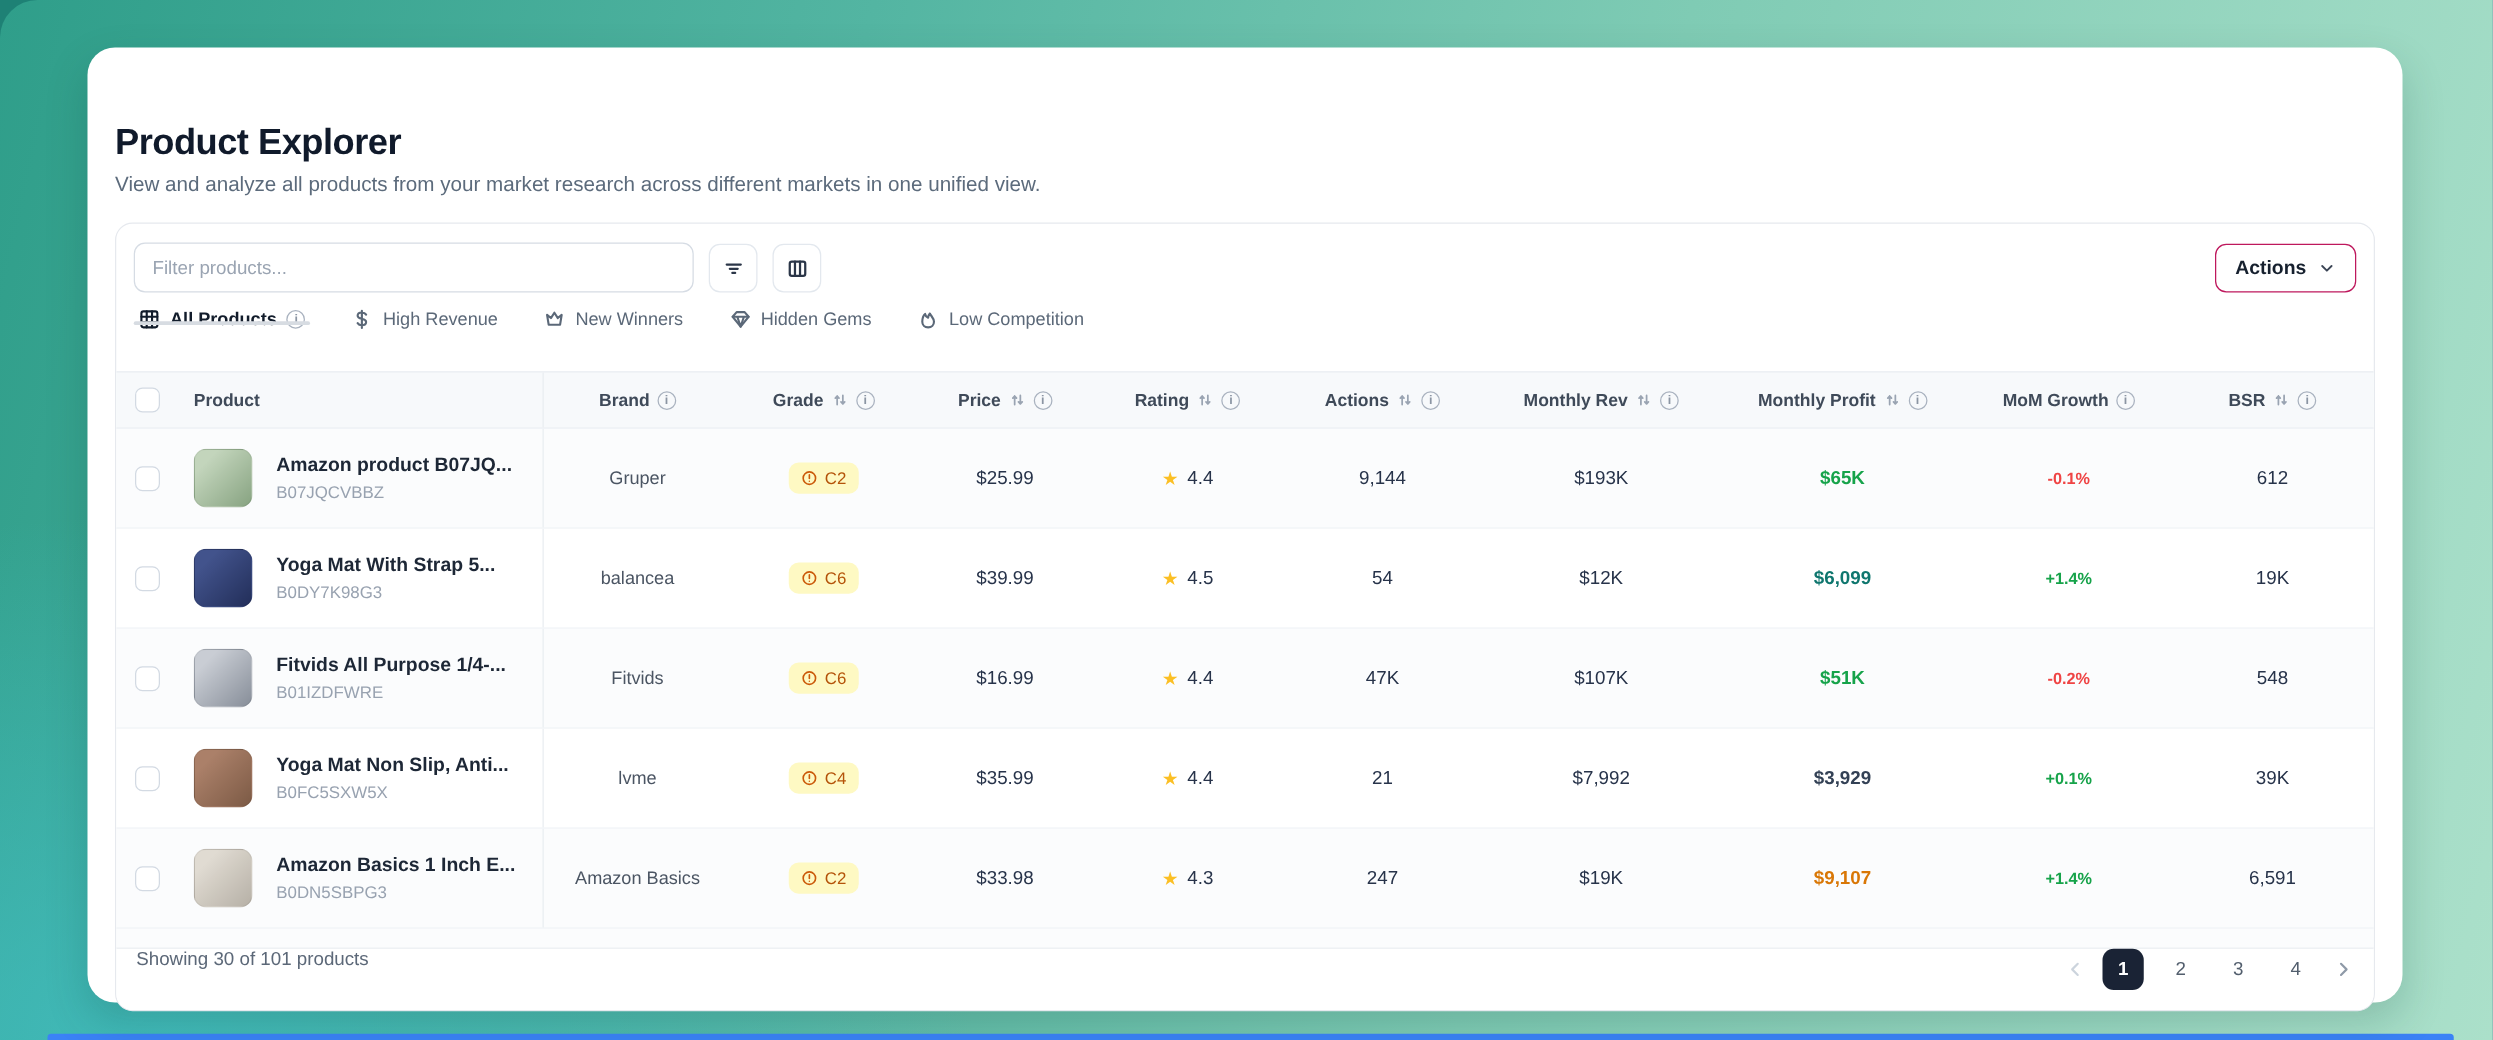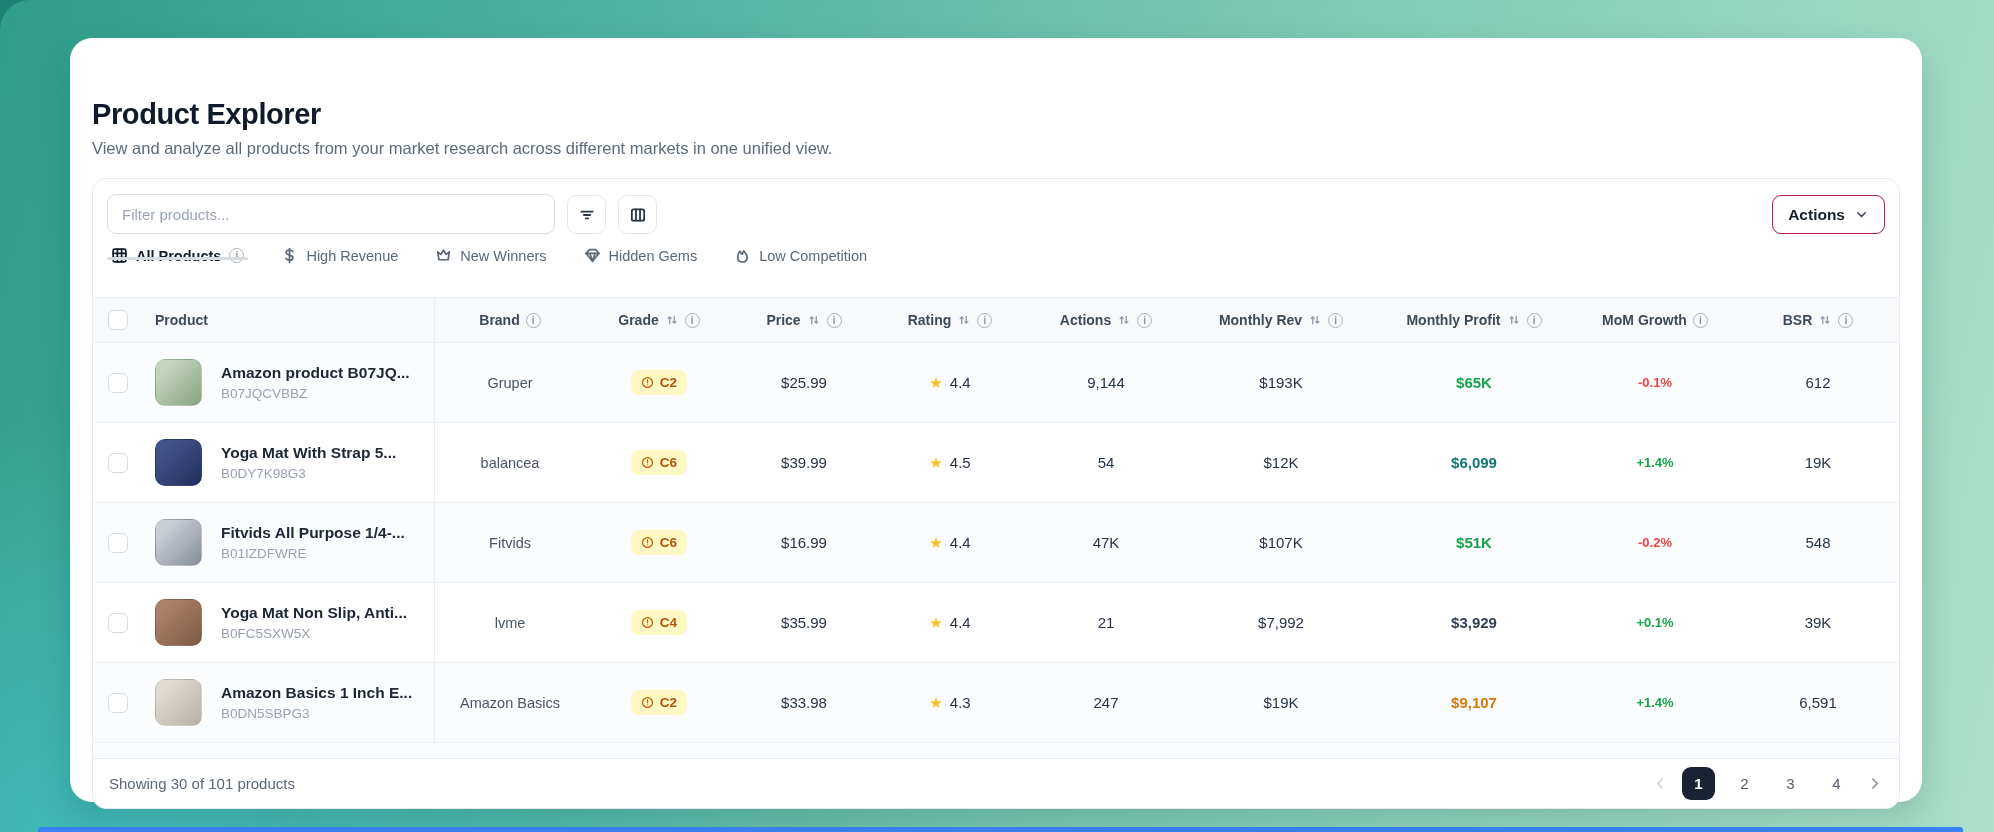--- a/index.html
+++ b/index.html
@@ -93,32 +93,32 @@
   .trow{ height:80px; border-bottom:1px solid #eef1f5; background:#fff; }
   .trow:nth-child(odd){ background:#fbfcfd; }
   .pimg{ width:47px; height:47px; border-radius:10px; flex:0 0 auto; border:1px solid rgba(0,0,0,.05); }
   .pmeta{ display:flex; flex-direction:column; margin-left:13px; min-width:0; }
   .ptitle{ font-size:15.5px; font-weight:700; color:#1d2736; white-space:nowrap; overflow:hidden; text-overflow:ellipsis; cursor:pointer; }
   .pasin{ font-size:13.5px; color:#98a2b0; margin-top:4px; }
   .brand{ font-size:14.5px; color:#4b5563; }
   .badge{
     display:inline-flex; align-items:center; gap:6px;
     background:#fef9c3; border:1px solid #f3e495e; border-radius:8px;
-    padding:5px 10px; font-size:13.5px; font-weight:700; color:#b45309;
+    padding:5px 10px; font-size:13.5px; font-weight:400; color:#b45309;
   }
   .badge .bicon svg{ width:13px; height:13px; display:block; color:#cb5a0a; }
   .val{ font-size:15px; font-weight:500; color:#27334a; }
   .star{ color:#fbbf24; font-size:15px; margin-right:1px; }
   .profit{ font-size:15px; font-weight:700; }
   .mom{ font-size:13px; font-weight:700; }
   .sliver{ height:15px; background:#fbfcfd; }
 
   
   .tfoot{
-    flex:1; border-top:1px solid #e9edf1; display:flex; align-items:center;
+    flex:1; border-top:1px solid #e9edf1; display:flex; align-items:flex-start;
     justify-content:space-between; padding:0 16px; background:#fff;
   }
   .summary{ font-size:15px; color:#5c6878; }
   .pagination{ display:flex; align-items:center; gap:13px; }
   .pg-chevron{ background:none; border:none; display:flex; align-items:center; cursor:pointer; }
   .pg-chevron svg{ width:17px; height:17px; }
   .pg-chevron.prev{ color:#ccd4dd; }
   .pg-chevron.next{ color:#8f9aa8; }
   .page-btn{
     min-width:33px; height:33px; border:none; background:none; border-radius:9px;

